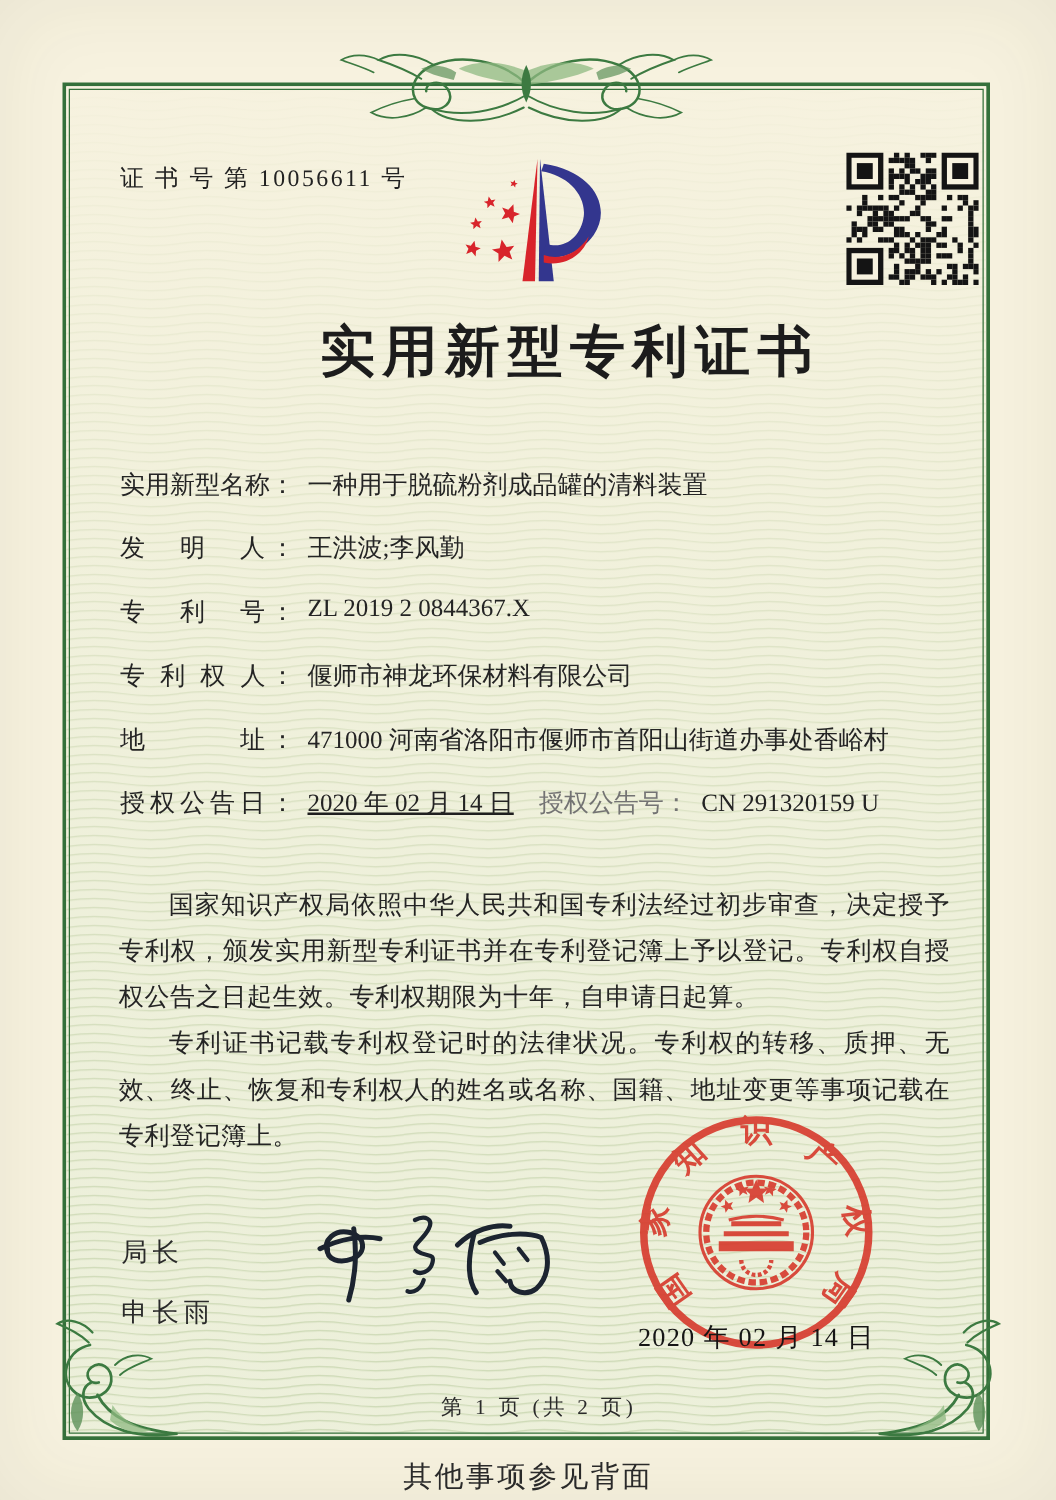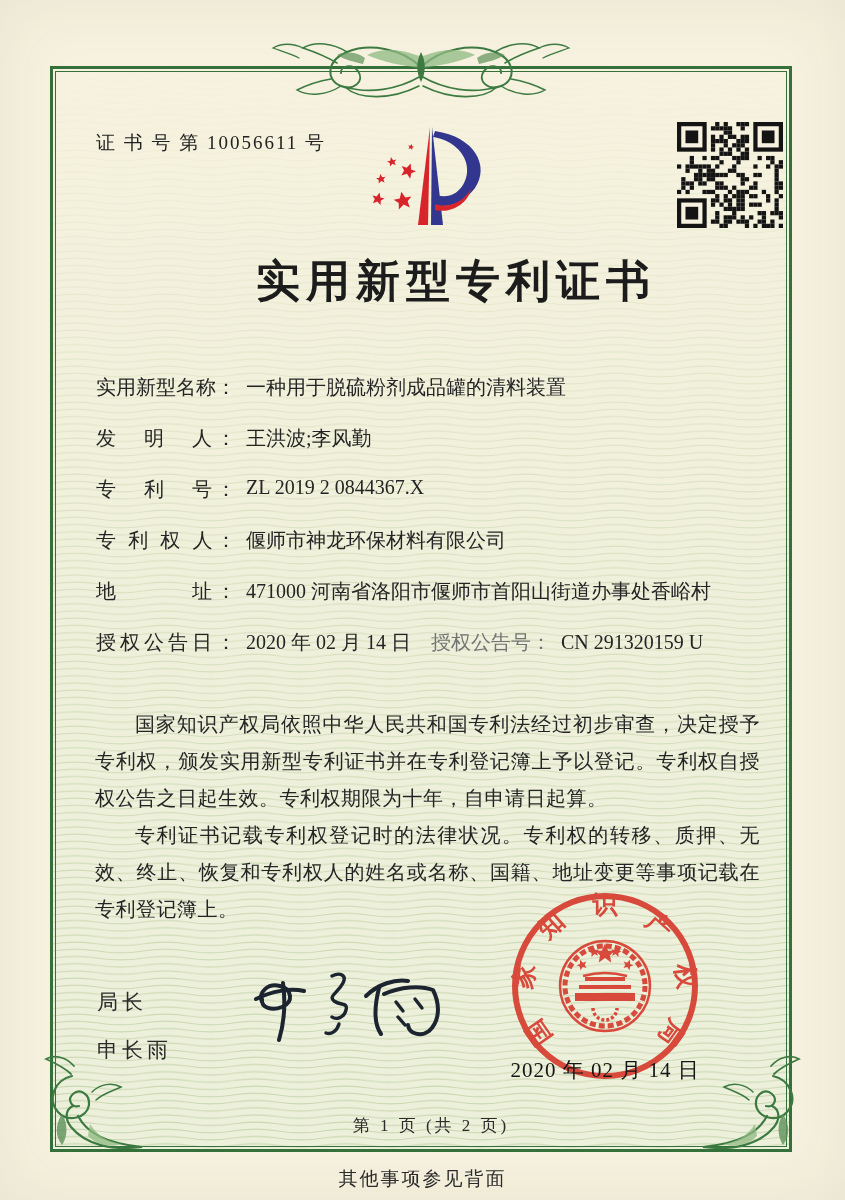--- a/index.html
+++ b/index.html
@@ -36,42 +36,42 @@
     font-size:44px; font-weight:700; letter-spacing:6px; color:#1c1c1c;
   }
   .fields{position:absolute; left:96px; top:374px; width:665px; font-size:20px;}
   .row{height:51px; white-space:nowrap;}
   .row .lab{
     display:inline-block; width:140px; text-align:justify; text-align-last:justify;
     vertical-align:top; color:#242424;
   }
   .row .val{margin-left:10px; color:#242424;}
   .row.double{display:flex;}
-  .row.double .pair1{width:335px;}
+  .row.double .pair1{width:335px;text-decoration:underline;}
   .row.double .lab2{color:#737373;}
   .paras{
     position:absolute; left:95px; top:706px; width:665px;
     font-size:20px; line-height:37px; text-align:justify; letter-spacing:.5px; color:#242424;
   }
   .paras p{text-indent:2em; margin:0;}
   .officer{position:absolute; left:97px; top:988px; font-size:21px; letter-spacing:4px; color:#2a2a2a;}
   .officer .name{display:block; margin-top:20px;}
   .signature{position:absolute; left:228px; top:950px; width:226px; height:112px;}
   .seal{position:absolute; left:505px; top:888px; width:200px; height:200px;}
   .seal-date{
     position:absolute; left:500px; top:1056px; width:210px; text-align:center;
     font-size:21px; letter-spacing:1px; color:#151515; z-index:3;
   }
   .page-info{
     position:absolute; left:50px; top:1114px; width:742px; text-align:center;
     font-size:17px; letter-spacing:3px; color:#2a2a2a;padding-left:20px;
   }
   .back-note{
     position:absolute; left:0; top:1166px; width:845px; text-align:center;
-    font-size:19px; letter-spacing:2px; color:#2a2a2a;
+    font-size:23px; letter-spacing:2px; color:#2a2a2a;
   }
 </style>
 </head>
 <body>
 
 <div class="frame">
 
   <svg class="guilloche" viewBox="0 0 736 1080" preserveAspectRatio="none">
     <defs>
       <pattern id="wv" width="90" height="7.2" patternUnits="userSpaceOnUse">

